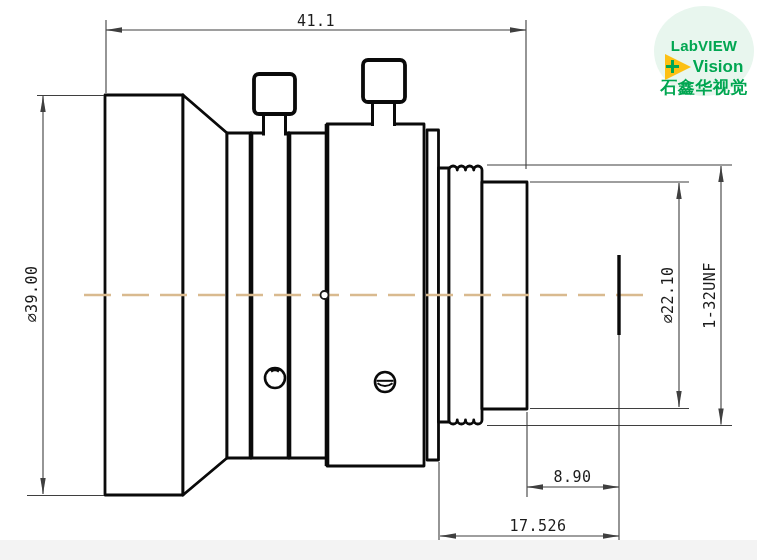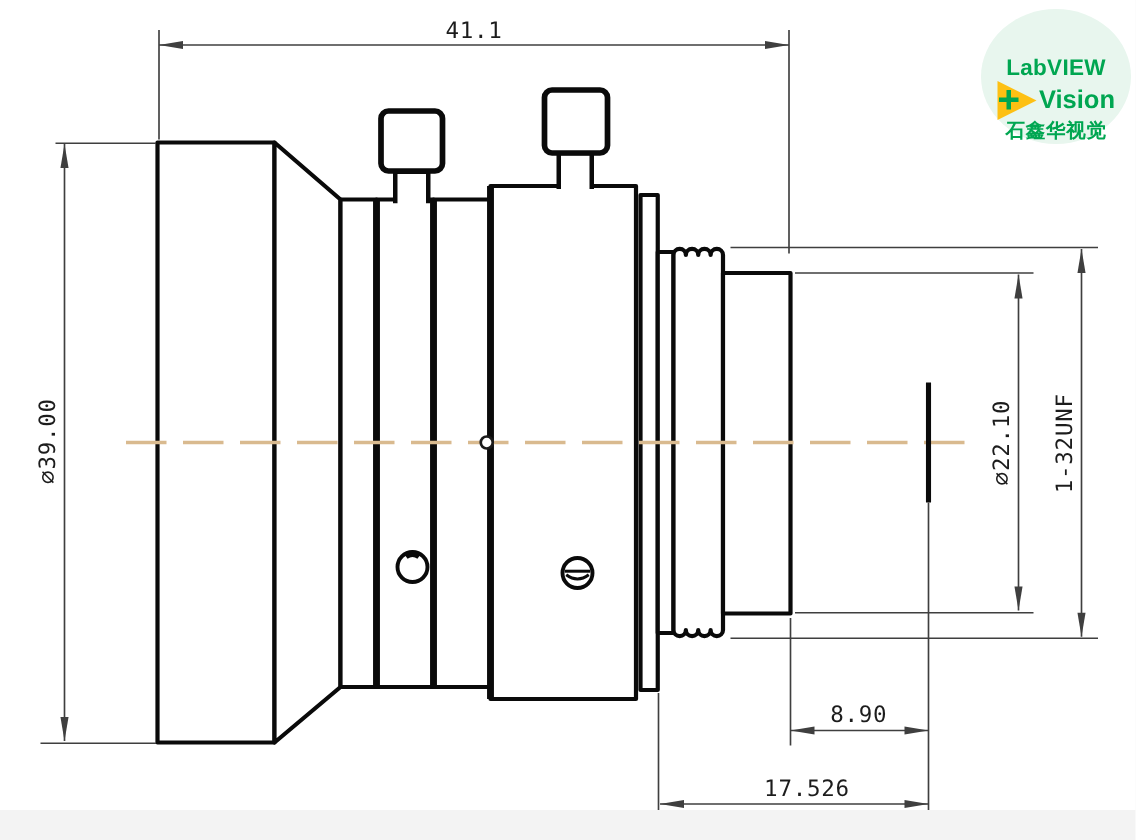--- a/index.html
+++ b/index.html
@@ -24,21 +24,21 @@
   .logo{position:absolute;left:654px;top:6px;width:100px;height:90px;border-radius:50%;
         background:var(--logobg,#e8f6ee);color:var(--green,#00a651);font-weight:bold;text-align:center;}
   .logo-l1{margin-top:32px;font-size:15px;line-height:16px;letter-spacing:0.2px;}
   .logo-row{display:flex;align-items:center;justify-content:center;height:25px;}
   .icon-play{position:relative;width:27px;height:26px;display:inline-block;}
   .icon-play .tri{position:absolute;left:0;top:0;width:0;height:0;
       border-left:26px solid var(--yellow,#fdc013);border-top:13px solid transparent;border-bottom:13px solid transparent;}
   .icon-play .ph{position:absolute;left:1.5px;top:11.2px;width:13px;height:3.6px;background:var(--green,#00a651);}
   .icon-play .pv{position:absolute;left:6.2px;top:6.5px;width:3.6px;height:13px;background:var(--green,#00a651);}
   .logo-l2{font-size:17px;line-height:18px;margin-left:1px;}
-  .logo-l3{font-size:13px;line-height:14px;margin-top:2px;letter-spacing:0.5px;font-family:Liberation Mono, monospace;}
+  .logo-l3{font-size:17px;line-height:14px;margin-top:2px;letter-spacing:0.5px;}
 </style>
 </head>
 <body>
 
 <div class="stage">
 
 <svg width="757" height="560" viewBox="0 0 757 560">
 
   <g>
     <rect class="body-line" x="105" y="95" width="78" height="400"></rect>

